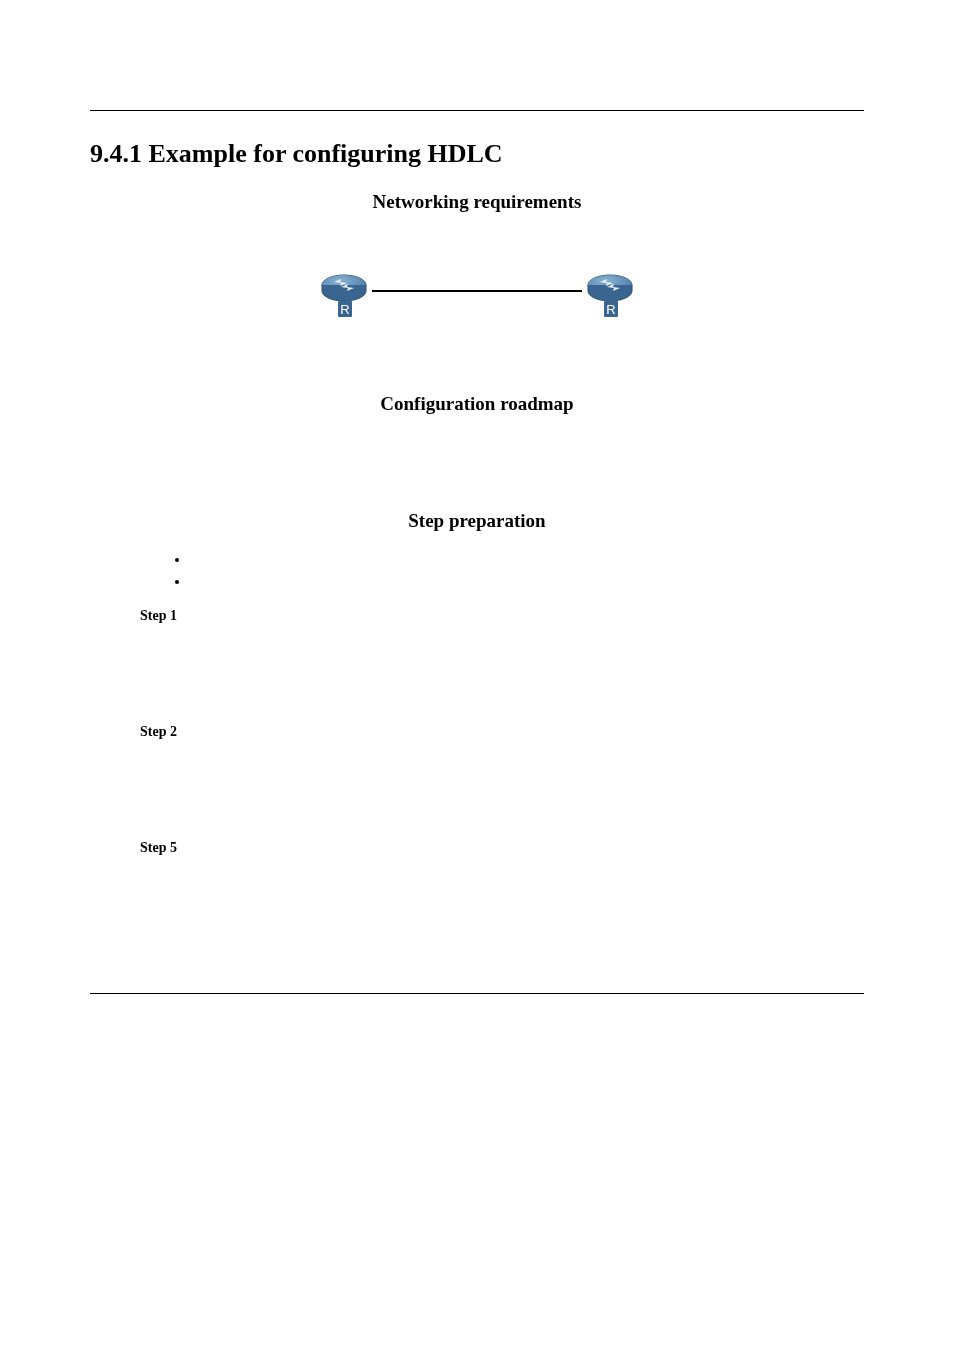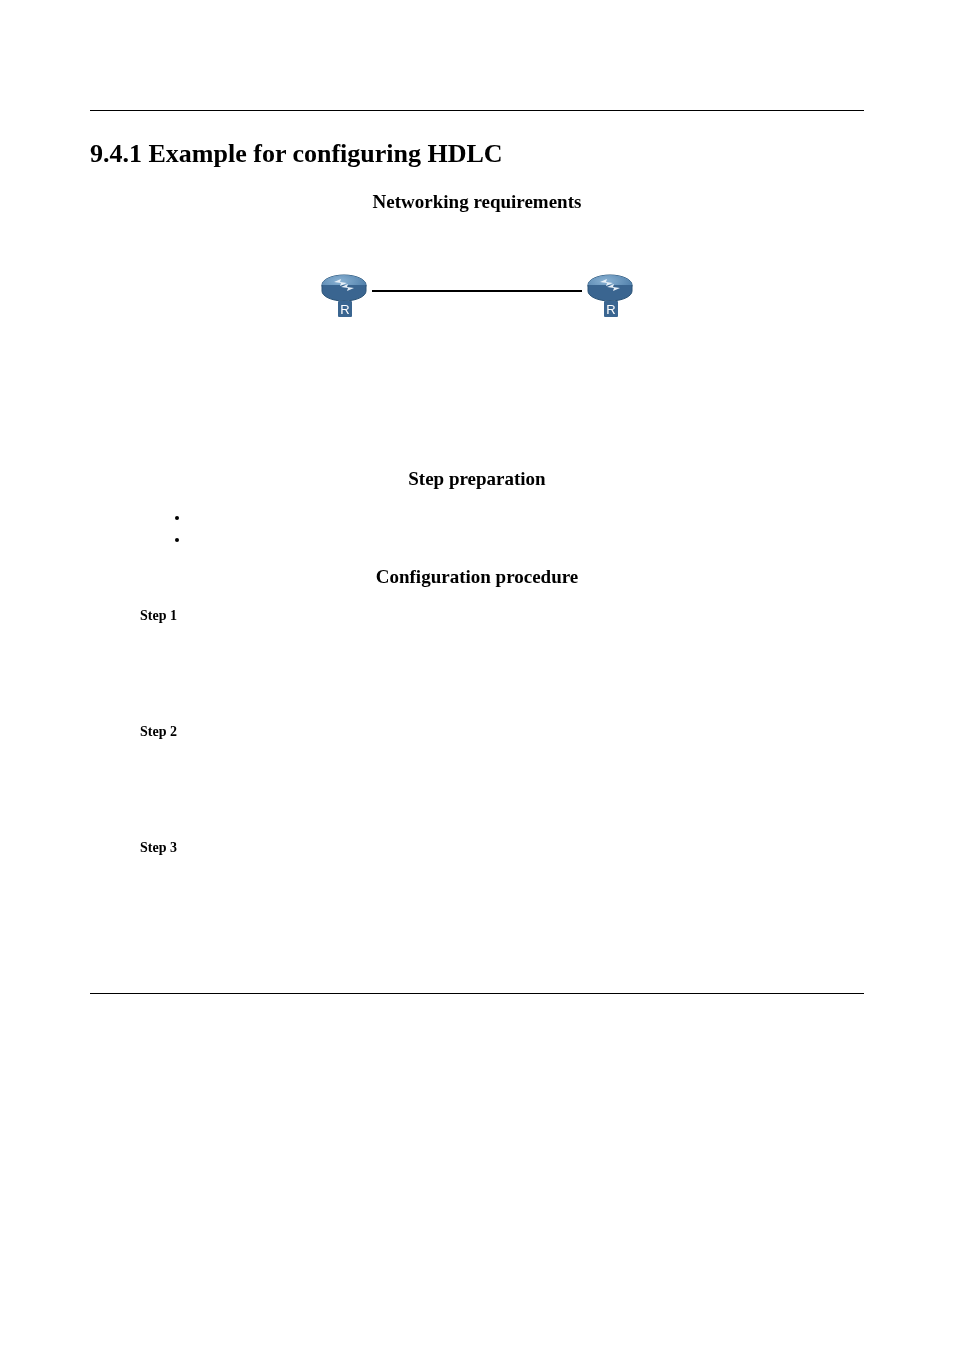--- a/index.html
+++ b/index.html
@@ -114,28 +114,28 @@
         <defs>
           <radialGradient id="g2" cx="0.4" cy="0.3" r="0.7">
             <stop offset="0%" stop-color="#8bb3d4"></stop>
             <stop offset="100%" stop-color="#4a7aa6"></stop>
           </radialGradient>
         </defs>
       </svg>
     </span>
   </div>
 
+  <h3 class="subhead">Configuration roadmap</h3>
   <div class="gap-large"></div>
 
   <h3 class="subhead">Step preparation</h3>
   <ul class="data-list">
     <li></li>
     <li></li>
   </ul>
 
-  <h3 class="subhead">Configuration procedure</h3>
 
   <p class="step">Step 1</p>
   <p class="step">Step 2</p>
-  <p class="step" style="margin-bottom:0">Step 3</p>
+  <p class="step" style="margin-bottom:0">Step 5</p>
 
   <div class="rule-bottom"></div>
 </div>
 
 </body></html>

